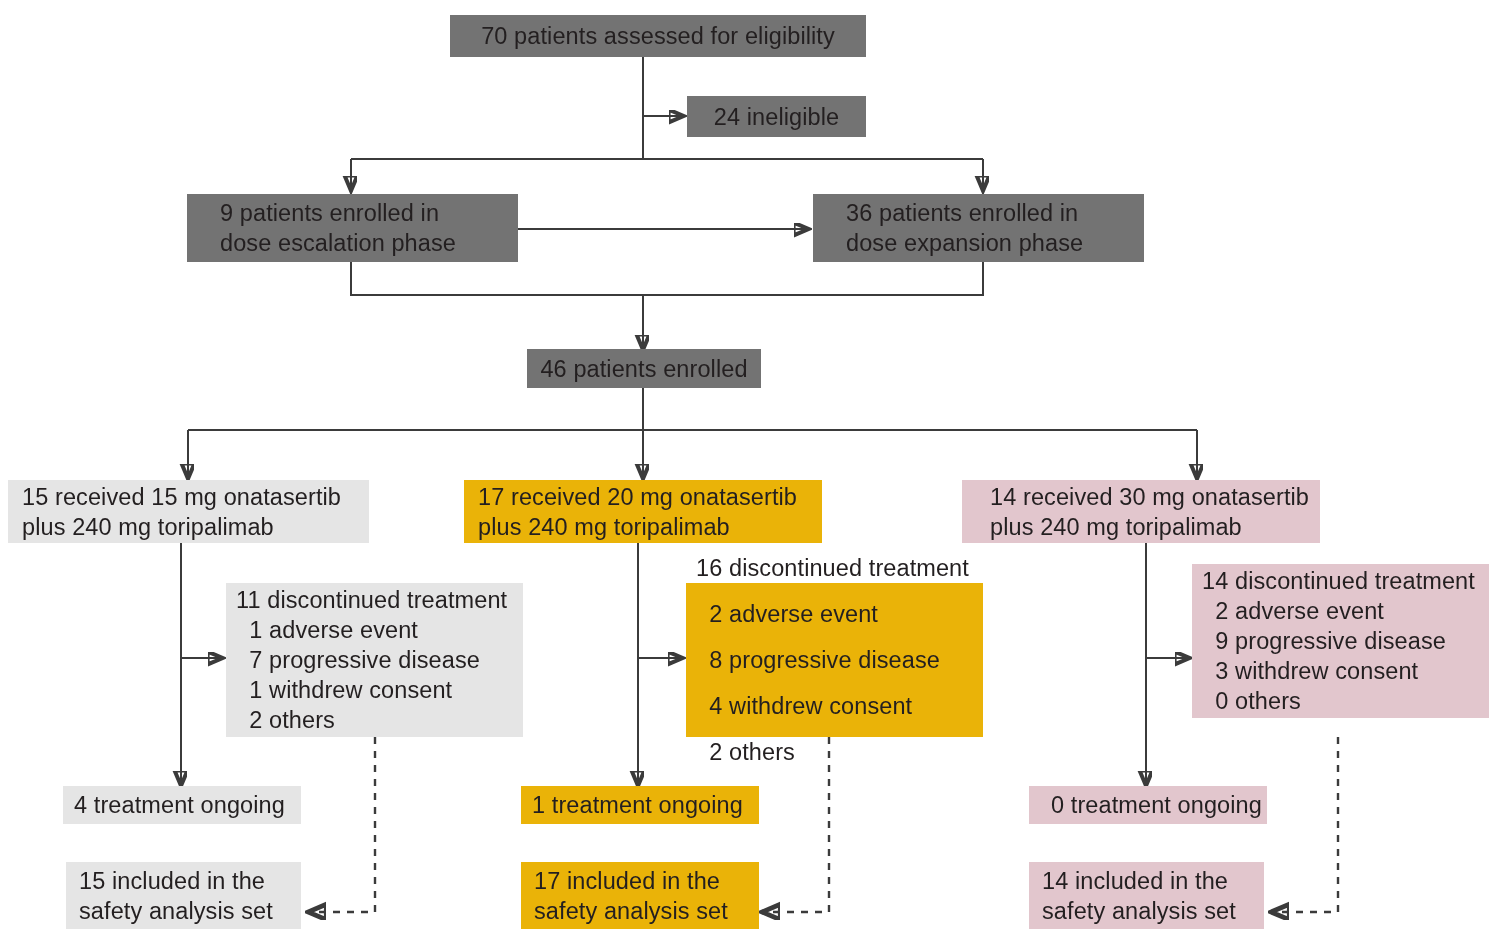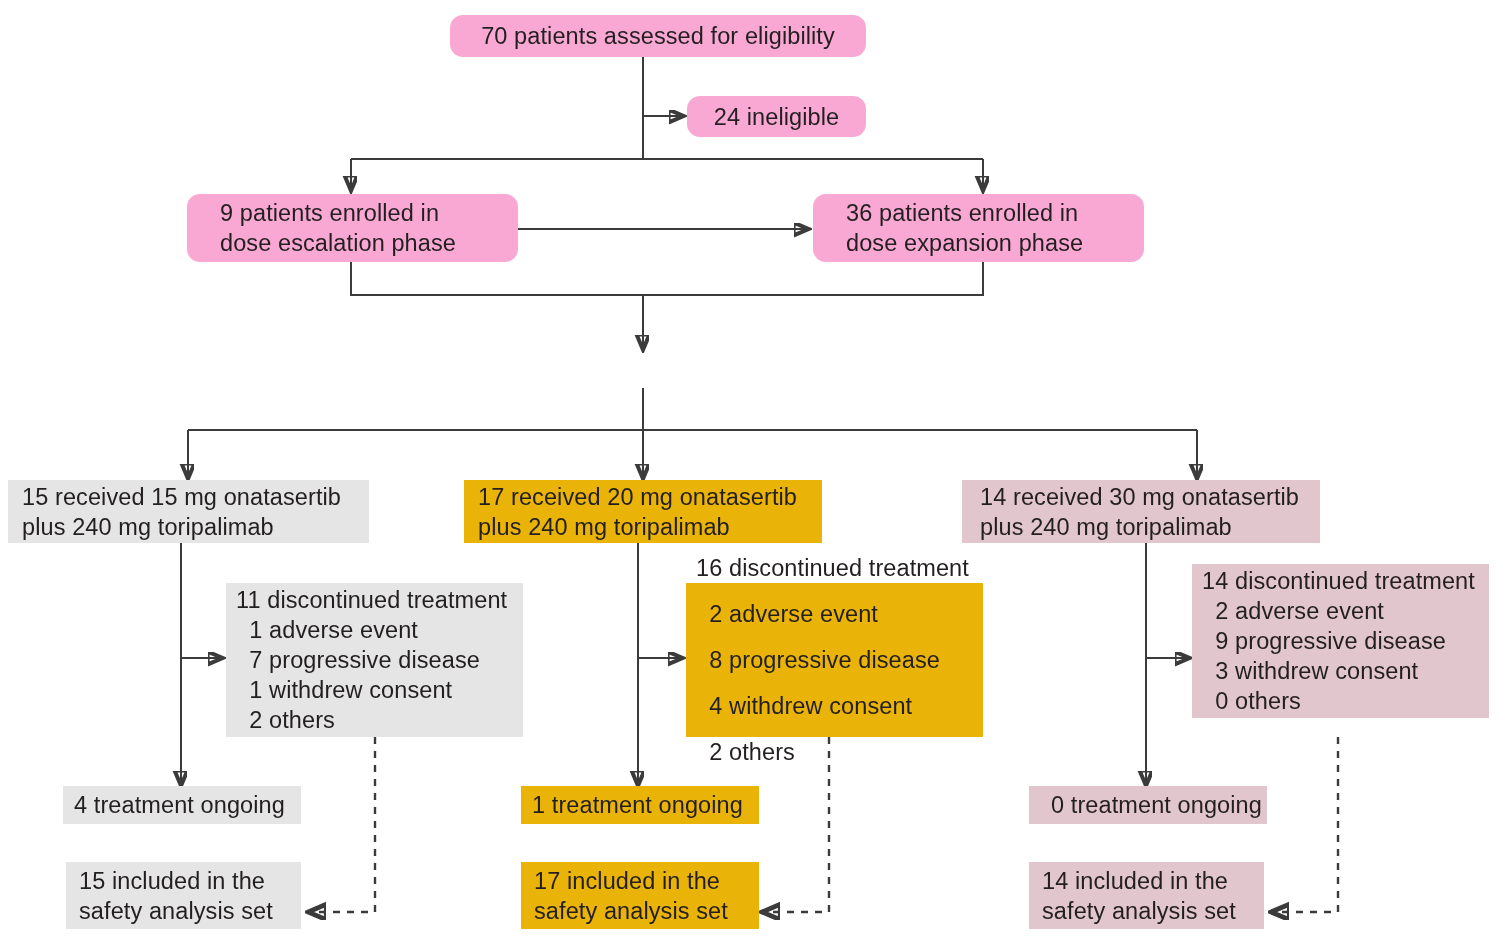--- a/index.html
+++ b/index.html
@@ -30,21 +30,21 @@
     letter-spacing: 0.1px;
     color: #231f20;
     white-space: pre;
   }
   .node .line {
     display: block;
   }
   .center { align-items: center; text-align: center; }
   .left   { align-items: flex-start; text-align: left; }
 
-  .fill-blue  { background: #f9a8d4; border-radius: 13px; }
+  .fill-blue  { background: #737373; }
   .fill-green { background: #e5e5e5; }
   .fill-lilac { background: #eab308; }
   .fill-rose  { background: #e2c6cd; }
 
   svg.links {
     position: absolute;
     left: 0;
     top: 0;
     width: 1500px;
     height: 949px;
@@ -118,20 +118,23 @@
   <div class="node left fill-blue" style="left:187px; top:194px; width:331px; height:68px; padding-left:33px;">
     <span class="line">9 patients enrolled in</span>
     <span class="line">dose escalation phase</span>
   </div>
 
   <div class="node left fill-blue" style="left:813px; top:194px; width:331px; height:68px; padding-left:33px;">
     <span class="line">36 patients enrolled in</span>
     <span class="line">dose expansion phase</span>
   </div>
 
+  <div class="node center fill-blue" style="left:527px; top:349px; width:234px; height:39px;">
+    <span class="line">46 patients enrolled</span>
+  </div>
 
   <div class="node left fill-green" style="left:8px; top:480px; width:361px; height:63px; padding-left:14px;">
     <span class="line">15 received 15 mg onatasertib</span>
     <span class="line">plus 240 mg toripalimab</span>
   </div>
 
   <div class="node left fill-green" style="left:226px; top:583px; width:297px; height:154px; padding-left:10px;">
     <span class="line">11 discontinued treatment</span>
     <span class="line">  1 adverse event</span>
     <span class="line">  7 progressive disease</span>
@@ -163,21 +166,21 @@
 
   <div class="node left fill-lilac" style="left:521px; top:786px; width:238px; height:38px; padding-left:11px;">
     <span class="line">1 treatment ongoing</span>
   </div>
 
   <div class="node left fill-lilac" style="left:521px; top:862px; width:238px; height:67px; padding-left:13px;">
     <span class="line">17 included in the</span>
     <span class="line">safety analysis set</span>
   </div>
 
-  <div class="node left fill-rose" style="left:962px; top:480px; width:358px; height:63px; padding-left:18px;">
+  <div class="node left fill-rose" style="left:962px; top:480px; width:358px; height:63px; padding-left:28px;">
     <span class="line">14 received 30 mg onatasertib</span>
     <span class="line">plus 240 mg toripalimab</span>
   </div>
 
   <div class="node left fill-rose" style="left:1192px; top:564px; width:297px; height:154px; padding-left:10px;">
     <span class="line">14 discontinued treatment</span>
     <span class="line">  2 adverse event</span>
     <span class="line">  9 progressive disease</span>
     <span class="line">  3 withdrew consent</span>
     <span class="line">  0 others</span>

